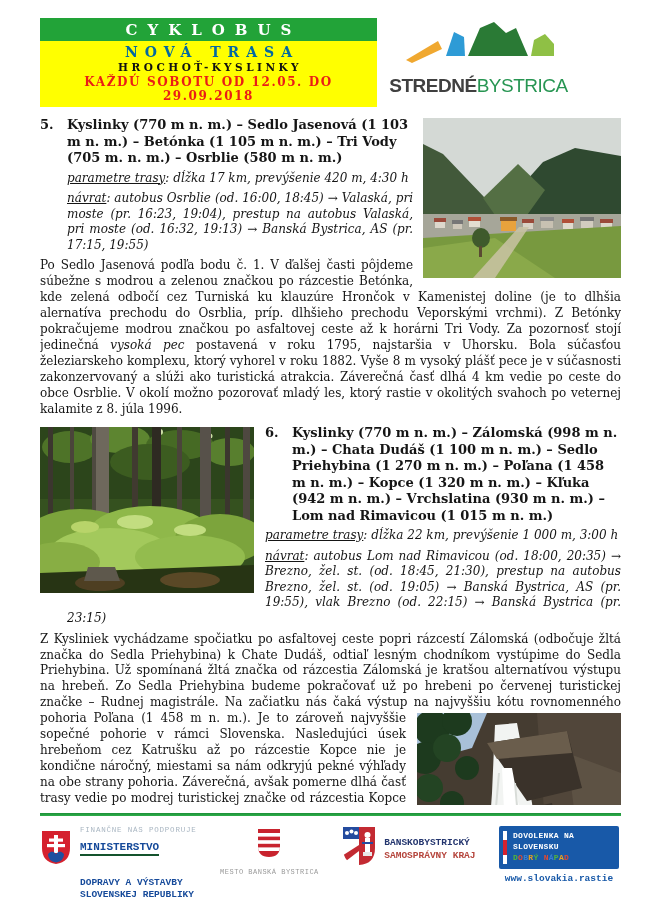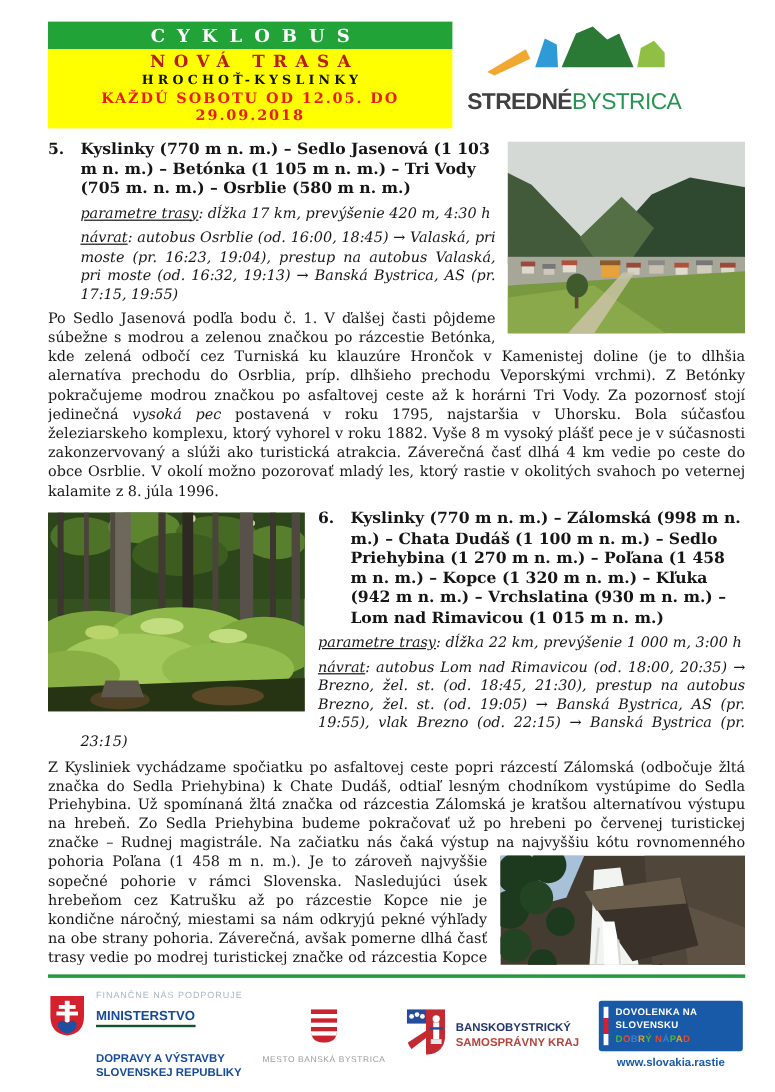--- a/index.html
+++ b/index.html
@@ -4,21 +4,21 @@
 <style>
   html,body{margin:0;padding:0;background:#ffffff;}
   body{width:646px;height:910px;font-family:"DejaVu Serif",serif;color:#151515;}
   .page{box-sizing:border-box;width:646px;height:910px;padding:18px 25px 10px 40px;display:flex;flex-direction:column;overflow:hidden;}
 
   
   .top{display:flex;align-items:flex-start;margin-bottom:7px;}
   .banner{width:337px;flex:none;}
   .bar-green{background:#22a338;color:#ffffff;text-align:center;font-weight:bold;font-size:15px;letter-spacing:10px;padding:3px 0 2px 10px;}
   .bar-yellow{background:#ffff00;text-align:center;padding:3px 0 4px;}
-  .nova{font-weight:bold;font-size:14px;letter-spacing:7px;padding-left:7px;color:#b91c1c;}
+  .nova{font-weight:bold;font-size:14px;letter-spacing:7px;padding-left:7px;color:#0369a1;}
   .routeline{font-weight:bold;font-size:10.5px;letter-spacing:3.5px;padding-left:3px;color:#111;margin-top:1px;}
   .sched{color:#ea1d16;font-weight:bold;font-size:12px;letter-spacing:1.6px;margin-top:2px;}
   .brand{margin-left:14px;width:175px;flex:none;display:flex;flex-direction:column;align-items:center;padding-top:2px;}
   .brand-text{font-family:"Liberation Sans",sans-serif;font-size:19px;margin-top:1px;white-space:nowrap;}
   .brand-text .b1{font-weight:bold;color:#404040;letter-spacing:-0.5px;}
   .brand-text .b2{font-weight:normal;color:#279552;letter-spacing:-0.5px;}
 
   
   main{flex:1;min-height:0;overflow:hidden;}
   .route-item{margin-bottom:5px;}
@@ -29,21 +29,21 @@
   .plabel{text-decoration:underline;}
   .body-text{margin:3px 0 7px;font-size:12px;line-height:1.33;text-align:justify;}
   .photo{display:block;}
   .photo svg{display:block;}
   .photo.village{float:right;margin:1px 0 6px 10px;}
   .photo.forest{float:left;margin:2px 11px 6px 0;}
   .photo.waterfall{float:right;margin:2px 0 6px 11px;}
 
   
   .sep{clear:both;height:3px;background:linear-gradient(#1d9038,#2fae4a);margin:8px 0 10px;}
-  .footer-row{display:flex;justify-content:space-between;align-items:center;font-family:Liberation Sans, sans-serif;padding-right:2px;}
+  .footer-row{display:flex;justify-content:space-between;align-items:flex-start;font-family:Liberation Mono, monospace;padding-right:2px;}
   .lg{display:flex;align-items:flex-start;}
   .min-text{margin-left:8px;}
   .fin{color:#a9b6c2;font-size:7.5px;letter-spacing:0.8px;margin-bottom:3px;white-space:nowrap;}
   .min1{color:#164a9a;font-weight:bold;font-size:11px;display:inline-block;border-bottom:2px solid #14532d;padding-bottom:1px;margin-bottom:21px;}
   .min2{color:#164a9a;font-weight:bold;font-size:9.5px;line-height:1.2;white-space:nowrap;}
   .city{display:flex;flex-direction:column;align-items:center;margin-top:2px;}
   .city-label{color:#9a9a9a;font-size:7px;letter-spacing:0.5px;margin-top:5px;white-space:nowrap;}
   .region{display:flex;align-items:center;}
   .region-text{margin-left:8px;}
   .reg1{color:#23356e;font-weight:bold;font-size:9.5px;white-space:nowrap;}

